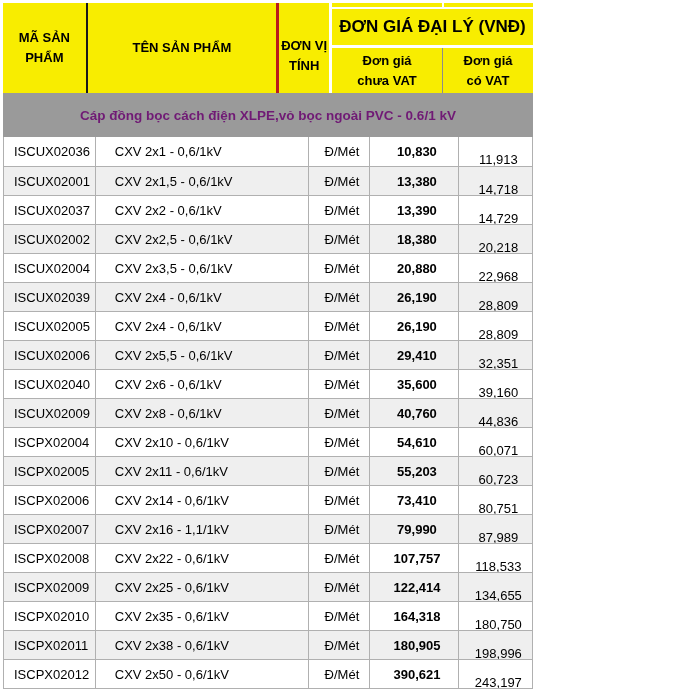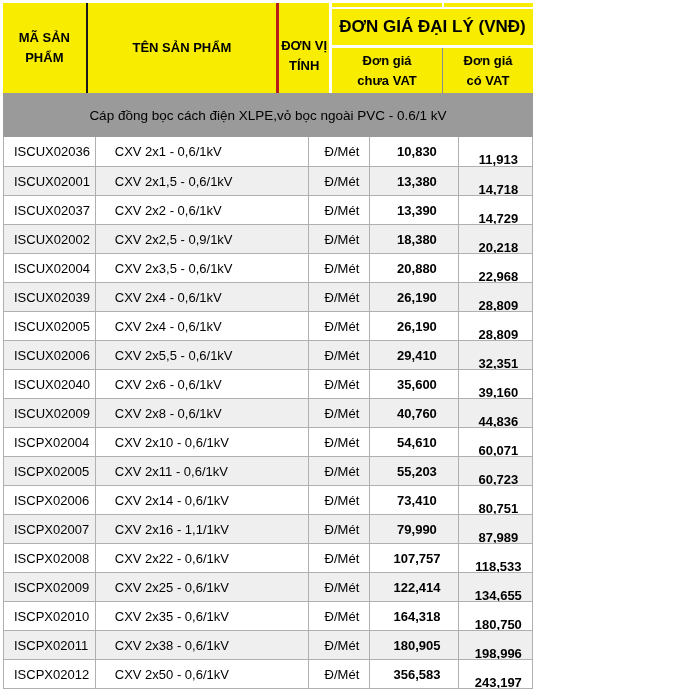--- a/index.html
+++ b/index.html
@@ -45,21 +45,21 @@
     box-sizing:border-box;
   }
   .h-sub-cell.ex{width:110px;}
   .h-sub-cell.ex span{display:block;max-width:70px;}
   .h-sub-cell.inc{width:91px;border-left:1px solid var(--sub_divider,#8C8C8C);}
   .h-sub-cell.inc span{display:block;max-width:58px;}
   
   .section-band{
     height:44px;background:var(--section_band,#9A9A9A);
     display:flex;align-items:center;justify-content:center;
-    color:#000000;font-weight:normal;font-size:13.5px;
+    color:#701a75;font-weight:bold;font-size:13.5px;
   }
   
   .rows{border-bottom:1px solid var(--grid_border,#B0B0B0);}
   .row{
     display:flex;height:29px;box-sizing:border-box;
     border-top:1px solid var(--grid_border,#B0B0B0);
     border-left:1px solid var(--grid_border,#B0B0B0);
     border-right:1px solid var(--grid_border,#B0B0B0);
     background:#fff;
     gap:6px;
@@ -70,21 +70,21 @@
     box-sizing:border-box;font-size:13px;
     display:flex;align-items:center;
     border-right:1px solid var(--grid_border,#B0B0B0);
     white-space:nowrap;overflow:hidden;
   }
   .cell:last-child{border-right:none;}
   .cell.code{width:119px;padding-left:10px;}
   .cell.name{width:272px;padding-left:13px;}
   .cell.unit{width:74px;justify-content:center;}
   .cell.price_ex_vat{width:110px;justify-content:center;font-weight:bold;}
-  .cell.price_inc_vat{width:90px;justify-content:center;font-weight:bold;margin-top:16px;}
+  .cell.price_inc_vat{width:90px;justify-content:center;font-weight:normal;margin-top:16px;}
 </style>
 </head>
 <body>
 
 <div class="sheet">
 
   <div class="header">
     <div class="hcell h-code">
       <span>MÃ SẢN PHẨM</span>
     </div>
@@ -131,21 +131,21 @@
       </div>
       <div class="row">
         <div class="cell code">ISCUX02037</div>
         <div class="cell name">CXV 2x2 - 0,6/1kV</div>
         <div class="cell unit">Đ/Mét</div>
         <div class="cell price_ex_vat">13,390</div>
         <div class="cell price_inc_vat">14,729</div>
       </div>
       <div class="row alt">
         <div class="cell code">ISCUX02002</div>
-        <div class="cell name">CXV 2x2,5 - 0,9/1kV</div>
+        <div class="cell name">CXV 2x2,5 - 0,6/1kV</div>
         <div class="cell unit">Đ/Mét</div>
         <div class="cell price_ex_vat">18,380</div>
         <div class="cell price_inc_vat">20,218</div>
       </div>
       <div class="row">
         <div class="cell code">ISCUX02004</div>
         <div class="cell name">CXV 2x3,5 - 0,6/1kV</div>
         <div class="cell unit">Đ/Mét</div>
         <div class="cell price_ex_vat">20,880</div>
         <div class="cell price_inc_vat">22,968</div>
@@ -238,18 +238,18 @@
         <div class="cell code">ISCPX02011</div>
         <div class="cell name">CXV 2x38 - 0,6/1kV</div>
         <div class="cell unit">Đ/Mét</div>
         <div class="cell price_ex_vat">180,905</div>
         <div class="cell price_inc_vat">198,996</div>
       </div>
       <div class="row">
         <div class="cell code">ISCPX02012</div>
         <div class="cell name">CXV 2x50 - 0,6/1kV</div>
         <div class="cell unit">Đ/Mét</div>
-        <div class="cell price_ex_vat">356,583</div>
+        <div class="cell price_ex_vat">390,621</div>
         <div class="cell price_inc_vat">243,197</div>
       </div>
     </div>
 
 </div>
 
 </body></html>

